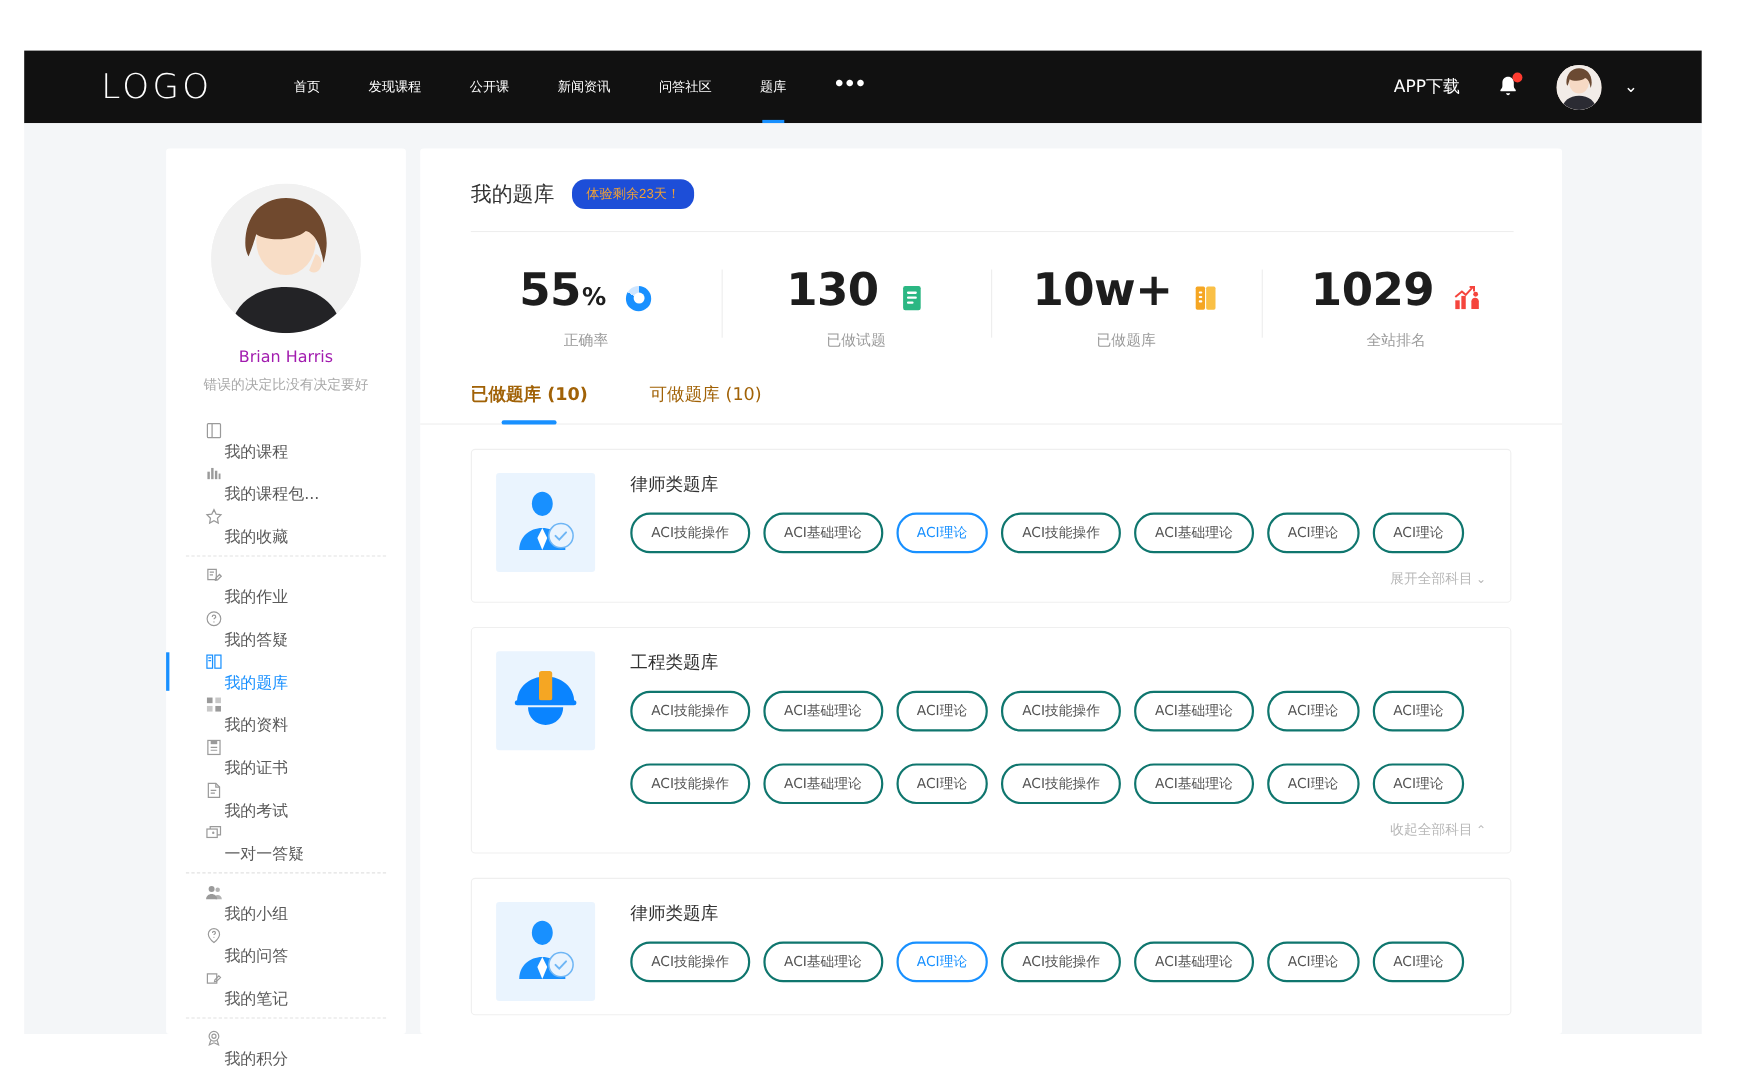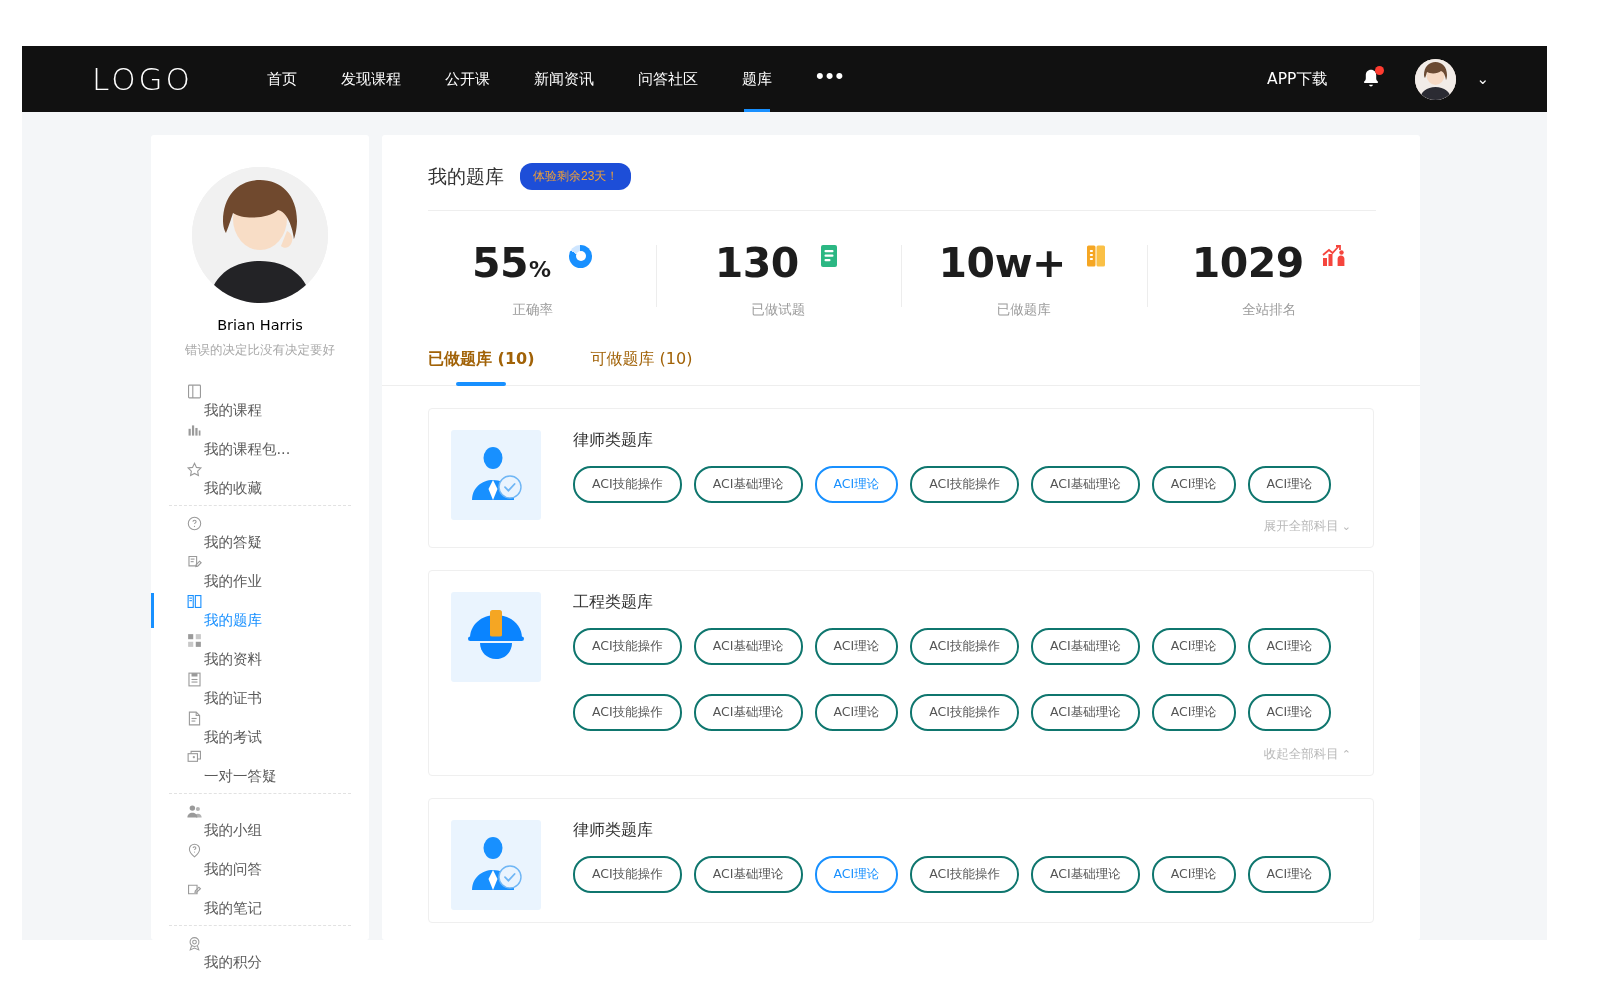--- a/index.html
+++ b/index.html
@@ -15,21 +15,21 @@
   .header {
     position:absolute; left:22px; top:46px; width:1525px; height:66px;
     background:#111111; display:flex; align-items:center;
   }
   .logo {
     margin-left:70px; color:#ffffff; font-size:31px; letter-spacing:3px;
     font-weight:300; font-family:"DejaVu Sans",sans-serif;
   }
   .nav { display:flex; align-items:center; margin-left:74px; height:66px; }
   .nav-item {
-    position:relative; color:#ffffff; font-size:15px; margin-right:44px;
+    position:relative; color:#ffffff; font-size:12px; margin-right:44px;
     height:66px; display:flex; align-items:center; cursor:pointer;
     font-family:"DejaVu Sans",sans-serif;
   }
   .nav-item.active::after {
     content:""; position:absolute; left:2px; right:2px; bottom:0;
     height:3px; background:#1890ff;
   }
   .nav-dots { color:#fff; font-size:22px; letter-spacing:2px; line-height:10px; margin-top:-6px; cursor:pointer;}
   .header-right {
     margin-left:auto; display:flex; align-items:center; margin-right:58px; gap:32px;
@@ -52,21 +52,21 @@
   
   .sidebar {
     position:absolute; left:151px; top:135px; width:218px; height:805px;
     background:#ffffff; border-radius:3px;
   }
   .side-avatar {
     width:136px; height:136px; border-radius:50%; margin:32px auto 0;
     background:#f0f0f0; overflow:hidden; position:relative;
   }
   .side-name {
-    text-align:center; margin-top:14px; font-size:14.5px; color:#000000;
+    text-align:center; margin-top:14px; font-size:14.5px; color:#a21caf;
     font-family:"DejaVu Sans",sans-serif;
   }
   .side-motto {
     text-align:center; margin-top:9px; font-size:12.5px; color:#a8a8a8;
     font-family:"DejaVu Sans",sans-serif;
   }
   .menu { margin-top:22px; }
   .menu-item {
     position:relative; display:flex; align-items:flex-start; height:39px;
     cursor:pointer; padding-left:33px;flex-direction:column;
@@ -98,21 +98,21 @@
     margin-left:16px; background:#1d4ed8; color:#f0a035; font-size:12px;
     border-radius:12px; padding:5px 13px; font-family:Liberation Sans, sans-serif;
   }
 
   
   .stats { display:flex; padding:0 28px; margin-top:6px; }
   .stat { flex:1; position:relative; padding-top:26px; padding-bottom:16px; }
   .stat + .stat::before {
     content:""; position:absolute; left:0; top:28px; bottom:28px; width:1px; background:#ededed;
   }
-  .stat-top { display:flex; align-items:flex-start; justify-content:center; }
+  .stat-top { display:flex; align-items:flex-end; justify-content:center; }
   .stat-num {
     font-size:41px; color:#1d1d1d; font-weight:700; letter-spacing:-0.5px;
     font-family:"DejaVu Sans",sans-serif; line-height:1;
   }
   .stat-num .unit { font-size:22px; font-weight:700; }
   .stat-ic { margin-left:17px; width:26px; height:26px; display:flex; align-items:center; justify-content:center; }
   .stat-lb {
     margin-top:17px; text-align:center; font-size:13.5px; color:#9b9b9b;
     font-family:"DejaVu Sans",sans-serif;
   }
@@ -238,38 +238,38 @@
           <span class="mi-icon">
             <svg width="17" height="17" viewBox="0 0 20 20" fill="none" stroke="currentColor" stroke-width="1.3">
               <path d="M10 2.7l2.3 4.8 5.2.7-3.8 3.7.9 5.2-4.6-2.5-4.6 2.5.9-5.2L2.5 8.2l5.2-.7z"></path>
             </svg>
           </span>
           <span class="mi-label">我的收藏</span>
         </div>
         <div class="menu-sep"></div>
         <div class="menu-item">
           <span class="mi-icon">
+            <svg width="17" height="17" viewBox="0 0 20 20" fill="none" stroke="currentColor" stroke-width="1.3">
+              <path d="M3.5 3h9v11h-9z"></path>
+              <line x1="5.5" y1="6" x2="10" y2="6"></line>
+              <line x1="5.5" y1="9" x2="9" y2="9"></line>
+              <path d="M12 12.5l4-4 1.8 1.8-4 4-2.2.4z"></path>
+            </svg>
+          </span>
+          <span class="mi-label">我的作业</span>
+        </div>
+        <div class="menu-item">
+          <span class="mi-icon">
             <svg width="17" height="17" viewBox="0 0 20 20" fill="none" stroke="currentColor" stroke-width="1.25">
               <circle cx="10" cy="10" r="7.3"></circle>
               <path d="M8.2 8c0-1 .8-1.8 1.8-1.8S11.9 7 11.9 8c0 1.3-1.8 1.3-1.8 2.6"></path>
               <circle cx="10" cy="13.4" r=".7" fill="currentColor" stroke="none"></circle>
             </svg>
           </span>
           <span class="mi-label">我的答疑</span>
-        </div>
-        <div class="menu-item">
-          <span class="mi-icon">
-            <svg width="17" height="17" viewBox="0 0 20 20" fill="none" stroke="currentColor" stroke-width="1.3">
-              <path d="M3.5 3h9v11h-9z"></path>
-              <line x1="5.5" y1="6" x2="10" y2="6"></line>
-              <line x1="5.5" y1="9" x2="9" y2="9"></line>
-              <path d="M12 12.5l4-4 1.8 1.8-4 4-2.2.4z"></path>
-            </svg>
-          </span>
-          <span class="mi-label">我的作业</span>
         </div>
         <div class="menu-item active">
           <span class="mi-icon">
             <svg width="17" height="17" viewBox="0 0 20 20" fill="none" stroke="currentColor" stroke-width="1.3">
               <rect x="2.5" y="3" width="6" height="14"></rect>
               <line x1="4" y1="6" x2="7" y2="6"></line>
               <line x1="4" y1="9" x2="7" y2="9"></line>
               <rect x="11" y="3" width="6.5" height="14"></rect>
             </svg>
           </span>

